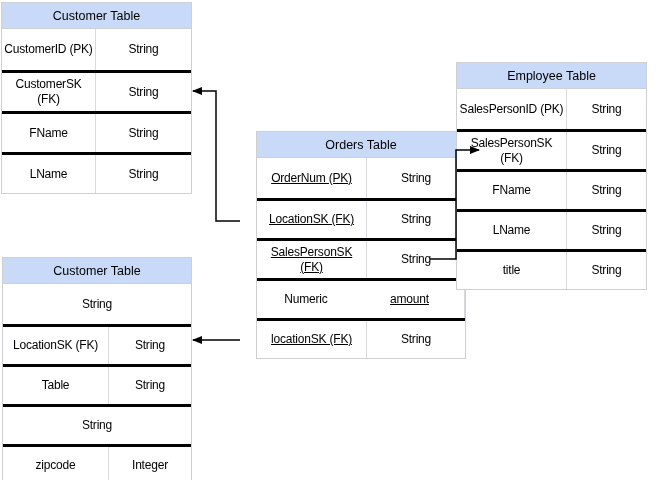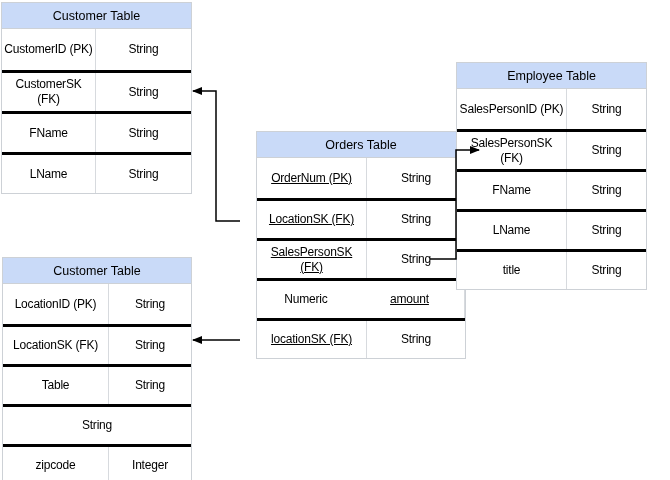--- a/index.html
+++ b/index.html
@@ -188,23 +188,20 @@
           </div>
           <div class="cell cell-type">String</div>
         </div>
       </div>
   </div>
 
   <div class="erd-table t-location">
     <div class="erd-header">Customer Table</div>
     <div class="erd-rows">
         <div class="erd-row">
-          <div class="cell cell-field">
-            <span>LocationID (PK)</span>
-          </div>
           <div class="cell cell-type">String</div>
         </div>
         <div class="erd-row">
           <div class="cell cell-field">
             <span>LocationSK (FK)</span>
           </div>
           <div class="cell cell-type">String</div>
         </div>
         <div class="erd-row">
           <div class="cell cell-field">

